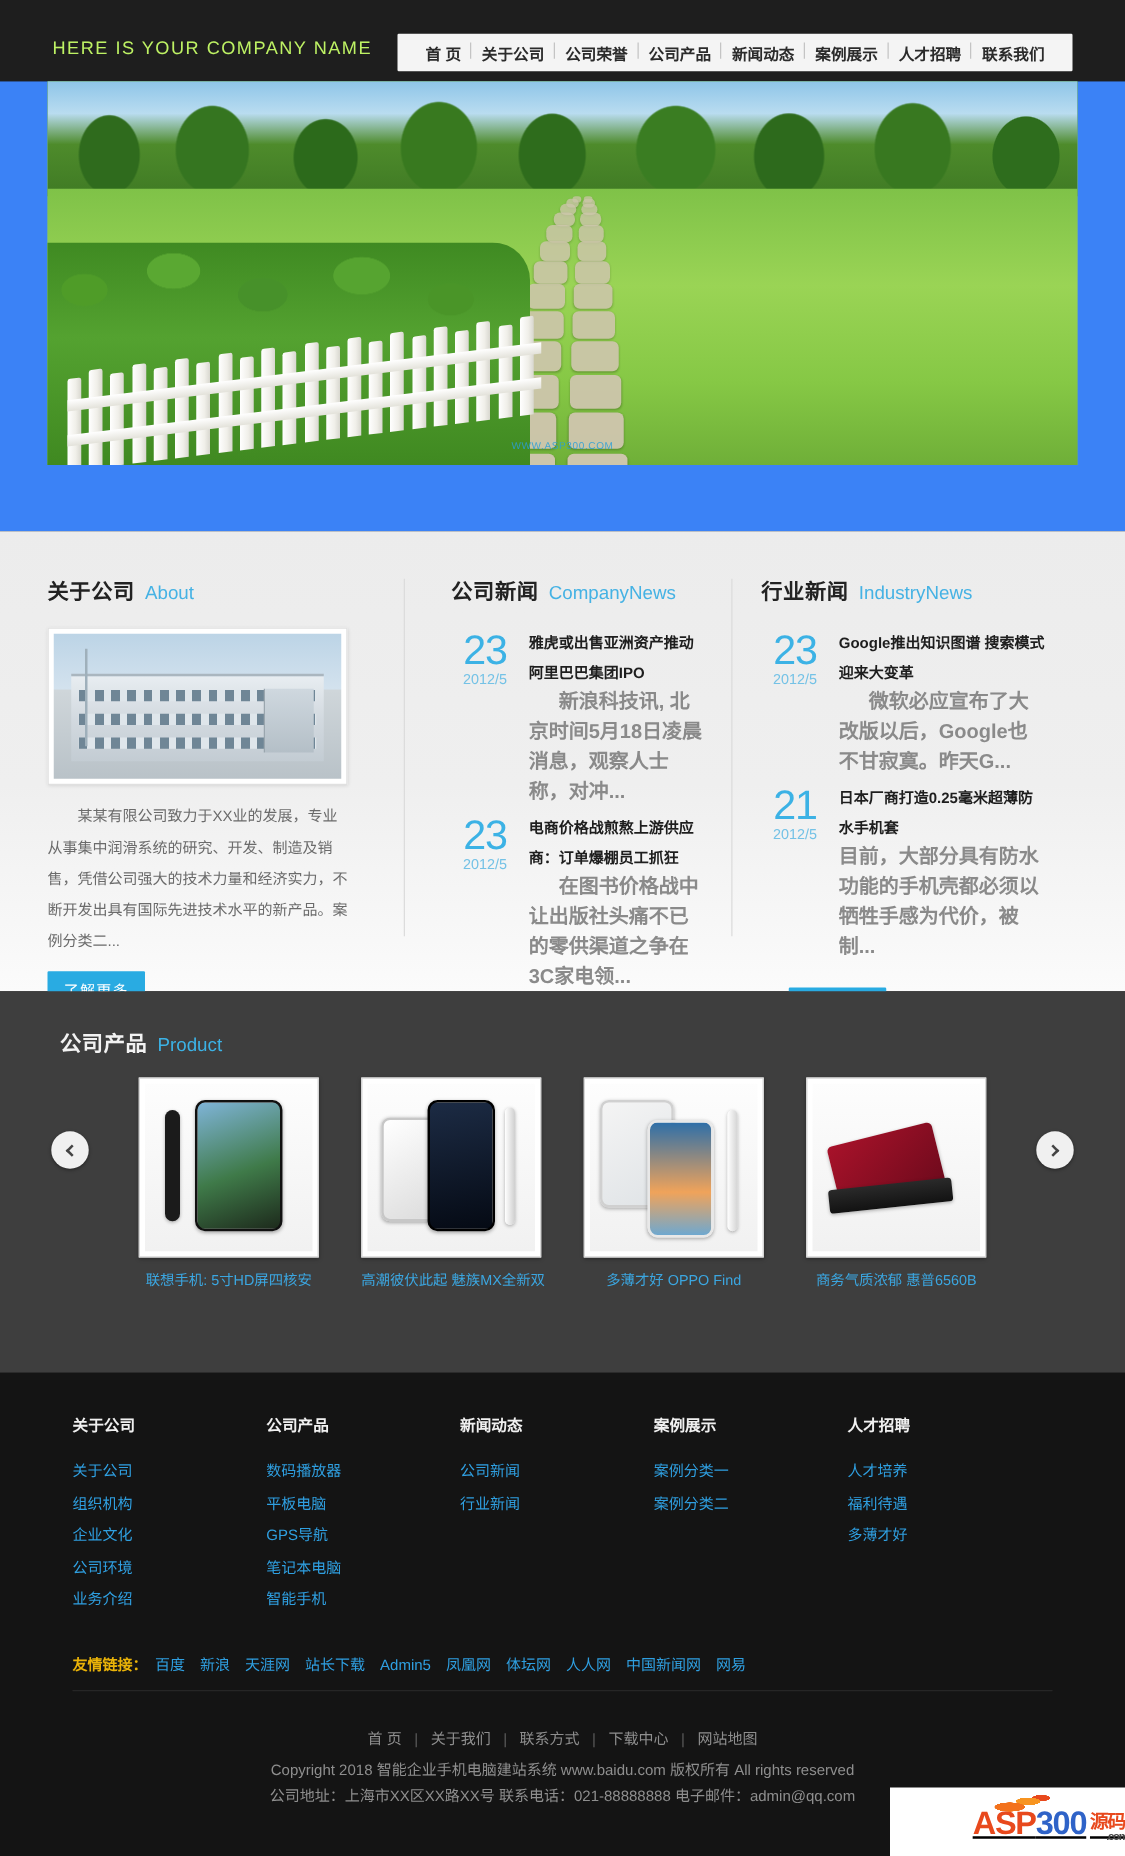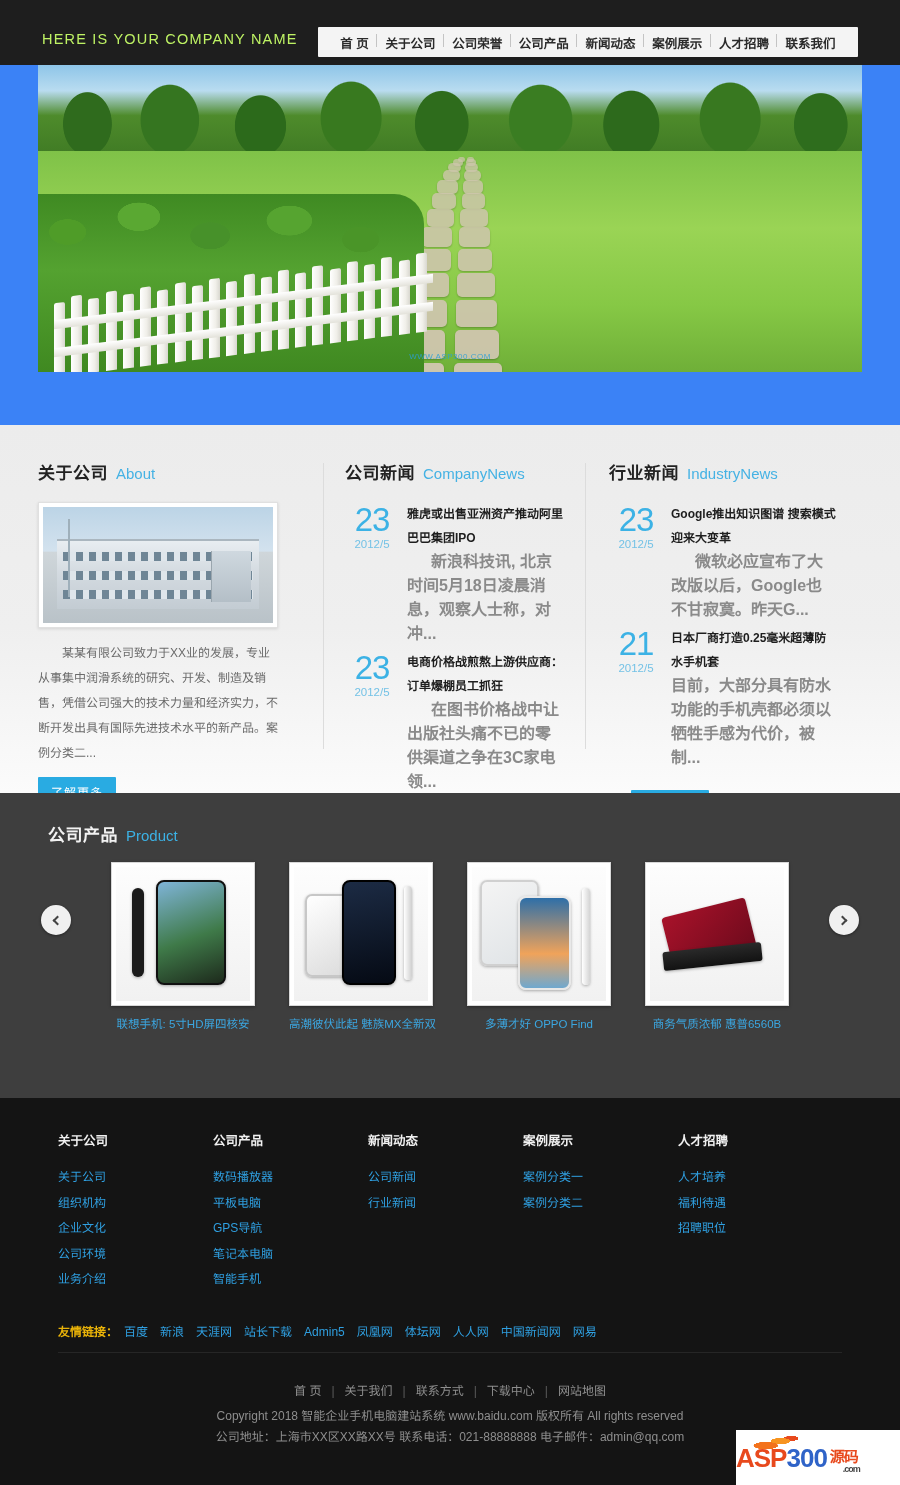--- a/index.html
+++ b/index.html
@@ -149,21 +149,21 @@
 
   
   .mid {
     background: linear-gradient(to bottom, #ececec 0%, #efefef 55%, #fbfbfb 100%);
     height: 368px;
     padding: 34px 38px 0 38px;
     display: flex;
   }
   .col { position: relative; }
   .col-about { width: 285px; padding-right: 26px; }
-  .col-news  { width: 262px; padding: 0 22px 0 22px; }
+  .col-news  { width: 262px; padding: 0 22px 0 38px; }
   .col-ind   { width: 262px; padding: 0 10px 0 24px; }
   .col-news::before, .col-ind::before {
     content: "";
     position: absolute;
     left: 0; top: 4px;
     width: 1px; height: 286px;
     background: #dcdcdc;
   }
   .sec-title { margin-bottom: 18px; white-space: nowrap; }
   .sec-title .cn {
@@ -373,24 +373,25 @@
     color: #8e8e8e;
     font-size: 12px;
     line-height: 21px;
   }
   .copy .links { margin-bottom: 4px; }
   .copy .links span { margin: 0 5px; cursor: pointer; }
   .copy .sep { color: #5c5c5c; }
   .watermark {
     position: absolute;
     right: 0; bottom: 0;
-    width: 164px; height: 55px;
+    width: 188px; height: 55px;
     background: #fff;
-    display: flex; align-items: center; justify-content: flex-start;
+    display: flex; align-items: center; justify-content: flex-end;
     overflow: hidden;
+    text-decoration: underline;
   }
   .wm-text { font-size: 26px; font-weight: bold; letter-spacing: -1px; line-height: 1; position: relative; }
   .wm-asp { color: #e8491d; }
   .wm-300 { color: #2f63c8; }
   .wm-cn  { color: #e8491d; font-size: 15px; margin-left: 3px; vertical-align: 5px;}
   .wm-com { color: #444; font-size: 9px; position: absolute; right: -2px; bottom: -3px; }
   .wm-flame {
     position: absolute;
     left: 16px; top: -12px;
     width: 46px; height: 18px;
@@ -647,21 +648,21 @@
     <div class="foot-col">
       <h4>案例展示</h4>
       <a>案例分类一</a>
       <a>案例分类二</a>
     </div>
 
     <div class="foot-col">
       <h4>人才招聘</h4>
       <a>人才培养</a>
       <a>福利待遇</a>
-      <a>招聘职位</a>
+      <a>多薄才好</a>
     </div>
   </div>
 
   <div class="friendly">
     <span class="lbl">友情链接：</span><a>百度</a><a>新浪</a><a>天涯网</a><a>站长下载</a><a>Admin5</a><a>凤凰网</a><a>体坛网</a><a>人人网</a><a>中国新闻网</a><a>网易</a>
   </div>
 
   <div class="copy">
     <div class="links">
       <span>首 页</span><span class="sep">|</span><span>关于我们</span><span class="sep">|</span><span>联系方式</span><span class="sep">|</span><span>下载中心</span><span class="sep">|</span><span>网站地图</span>

